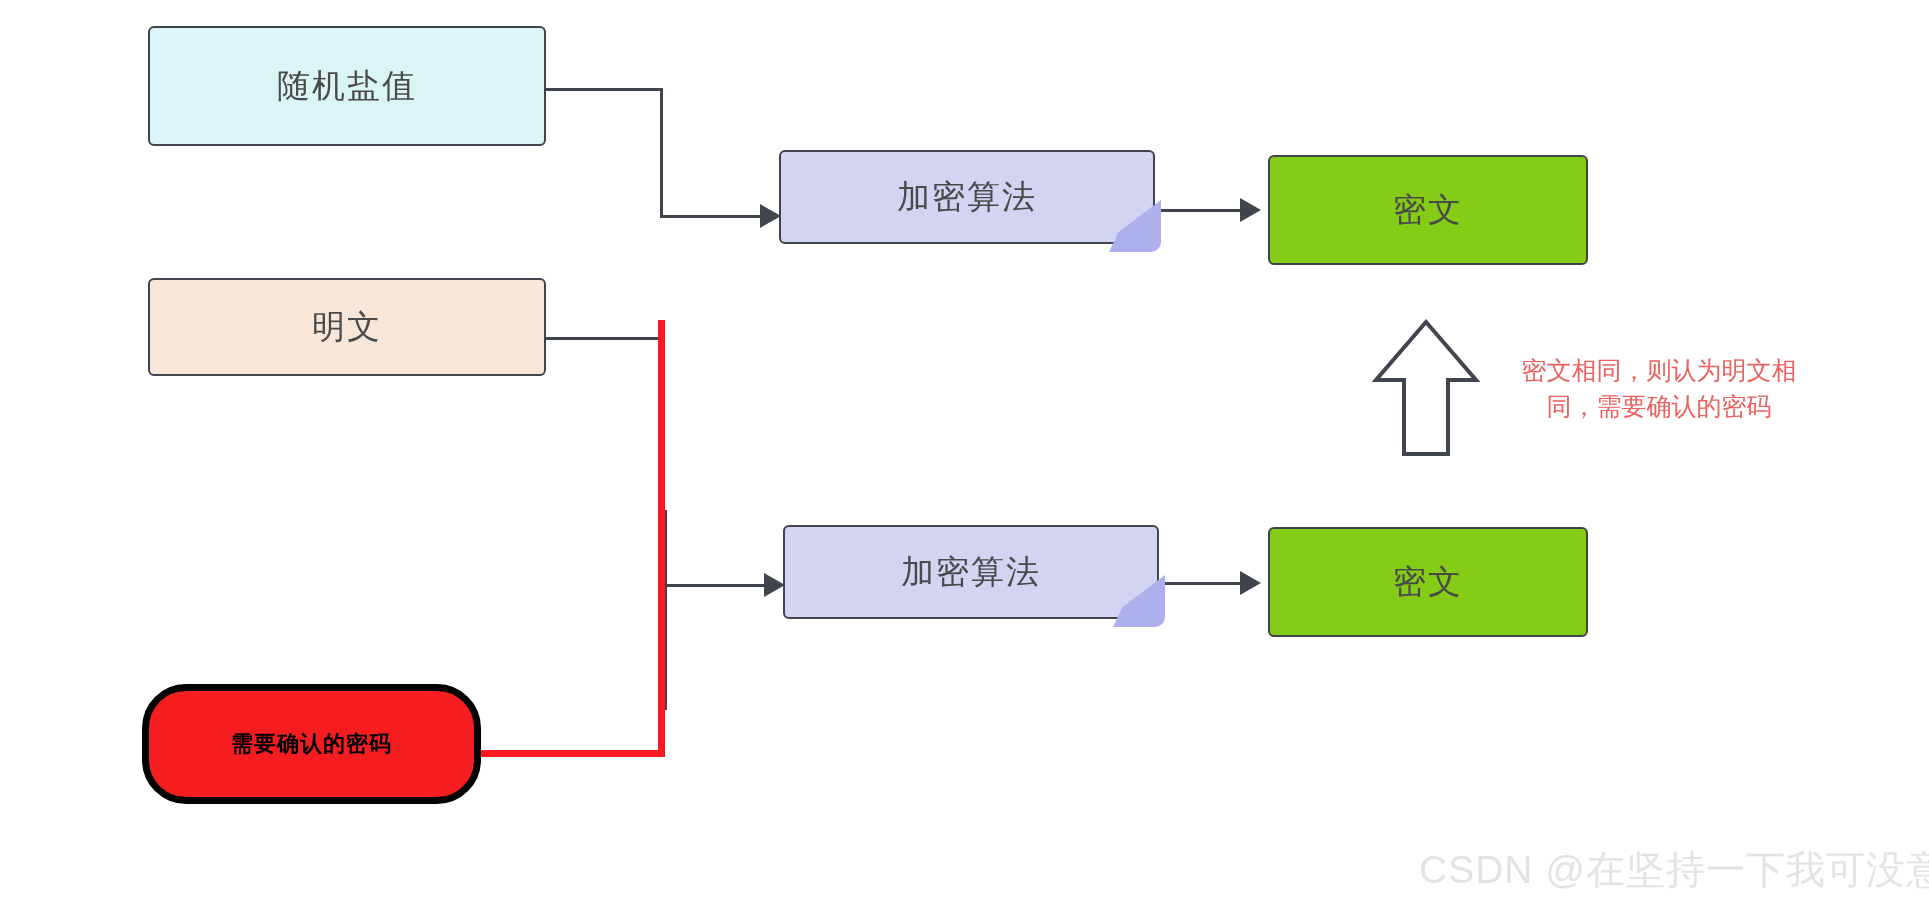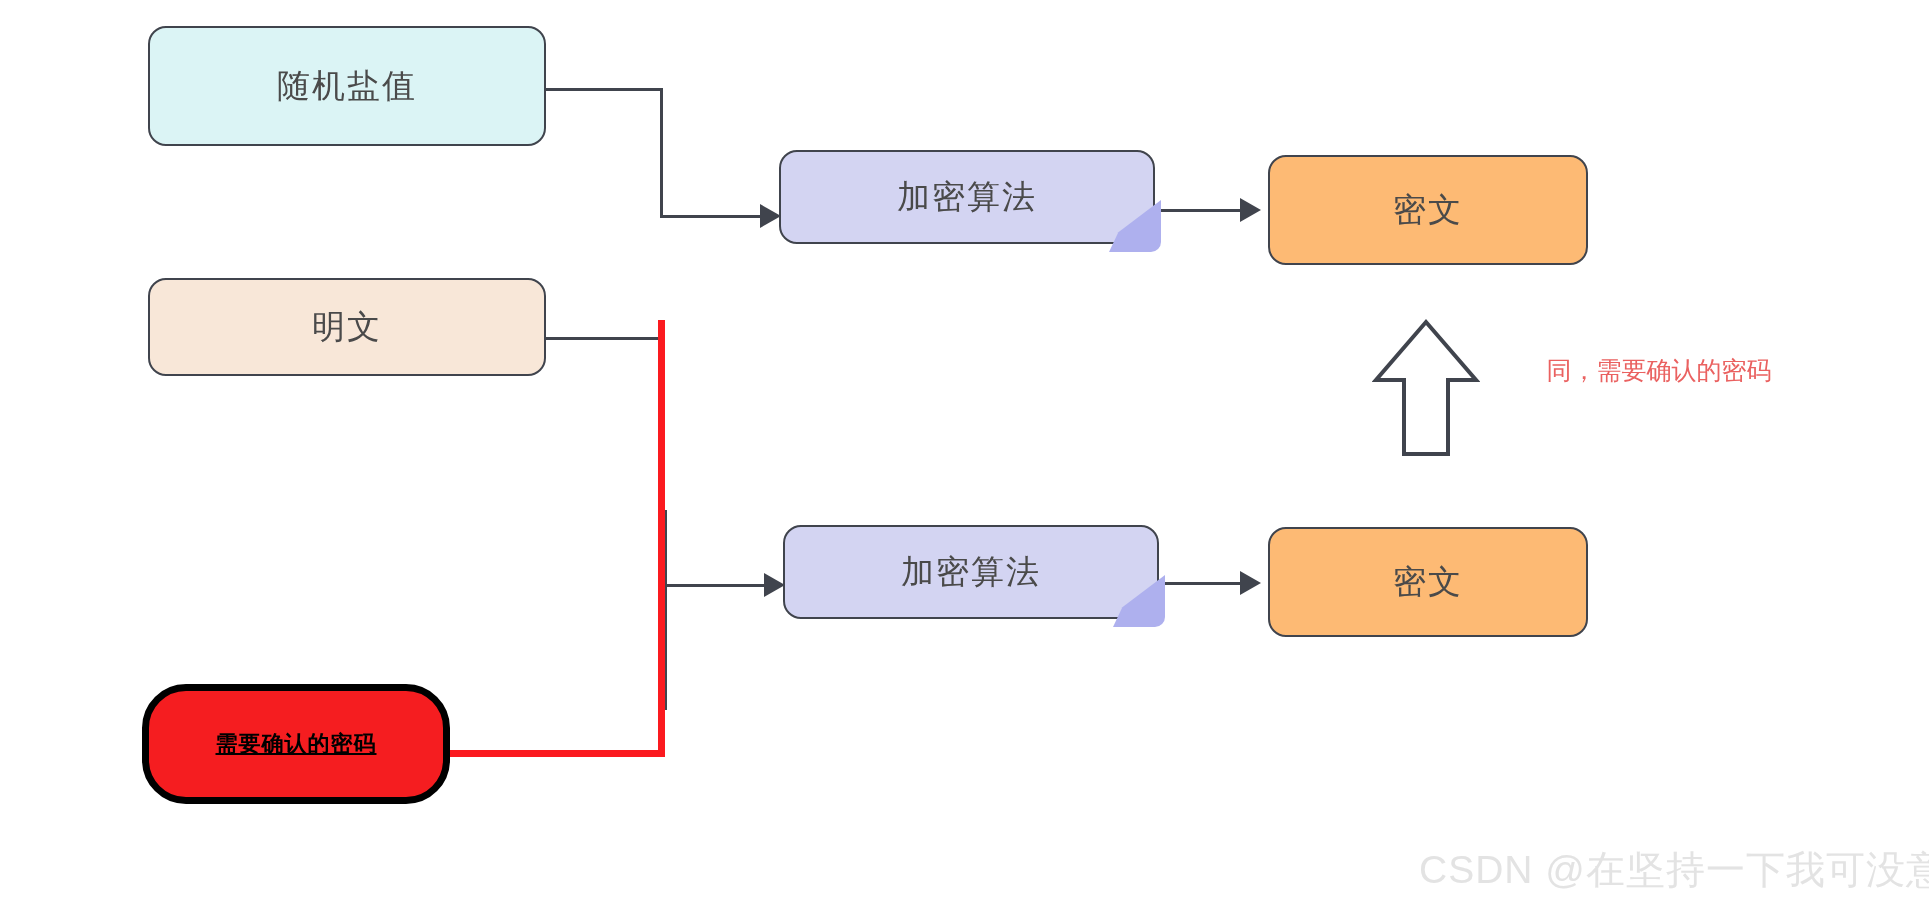--- a/index.html
+++ b/index.html
@@ -12,21 +12,21 @@
     width: 1929px;
     height: 905px;
     background: #ffffff;
     overflow: hidden;
     font-family: "Liberation Sans", "DejaVu Sans", sans-serif;
   }
   .node {
     position: absolute;
     box-sizing: border-box;
     border: 2px solid #40444d;
-    border-radius: 18px;
+    border-radius: 6px;
     display: flex;
     align-items: center;
     justify-content: center;
     color: #4a4a4a;
     letter-spacing: 2px;
     z-index: 3;
   }
   .node-salt {
     left: 148px;
     top: 26px;
@@ -47,56 +47,55 @@
     width: 376px;
     height: 94px;
     background: #d3d4f2;
     font-size: 33px;
   }
   .node-algo-1 { left: 779px; top: 150px; }
   .node-algo-2 { left: 783px; top: 525px; }
   .node-cipher {
     width: 320px;
     height: 110px;
-    background: #fdba74;
+    background: #84cc16;
     font-size: 33px;
   }
   .node-cipher-1 { left: 1268px; top: 155px; }
   .node-cipher-2 { left: 1268px; top: 527px; }
   
   .fold {
     position: absolute;
     right: -8px;
     bottom: -10px;
     width: 52px;
     height: 52px;
     background: #aeb0ee;
     clip-path: polygon(100% 0, 100% 100%, 0 100%, 18% 62%);
     z-index: 2;
     border-radius: 0 0 10px 0;
   }
   .node-red {
     position: absolute;
     left: 142px;
     top: 684px;
-    width: 308px;
+    width: 339px;
     height: 120px;
     box-sizing: border-box;
     background: #f51d20;
     border: 7px solid #000000;
     border-radius: 44px;
     display: flex;
     align-items: center;
     justify-content: center;
     color: #000000;
     font-size: 22px;
     font-weight: bold;
     letter-spacing: 1px;
     z-index: 4;
-    text-decoration: underline;
   }
   .edge {
     position: absolute;
     background: #40444d;
     z-index: 1;
   }
   .edge-h { height: 3px; }
   .edge-v { width: 3px; }
   .red-edge {
     position: absolute;
@@ -198,18 +197,19 @@
 
   <div class="node-red">
     <span>需要确认的密码</span>
   </div>
 
   <svg class="up-arrow" viewBox="0 0 108 140">
     <polygon points="54,4 104,62 76,62 76,136 32,136 32,62 4,62" fill="#ffffff" stroke="#40444d" stroke-width="4" stroke-linejoin="miter"></polygon>
   </svg>
 
   <div class="note-red">
+    <div>密文相同，则认为明文相</div>
     <div>同，需要确认的密码</div>
   </div>
 
   <div class="watermark">CSDN @在坚持一下我可没意见</div>
 
 </div>
 
 </body></html>

